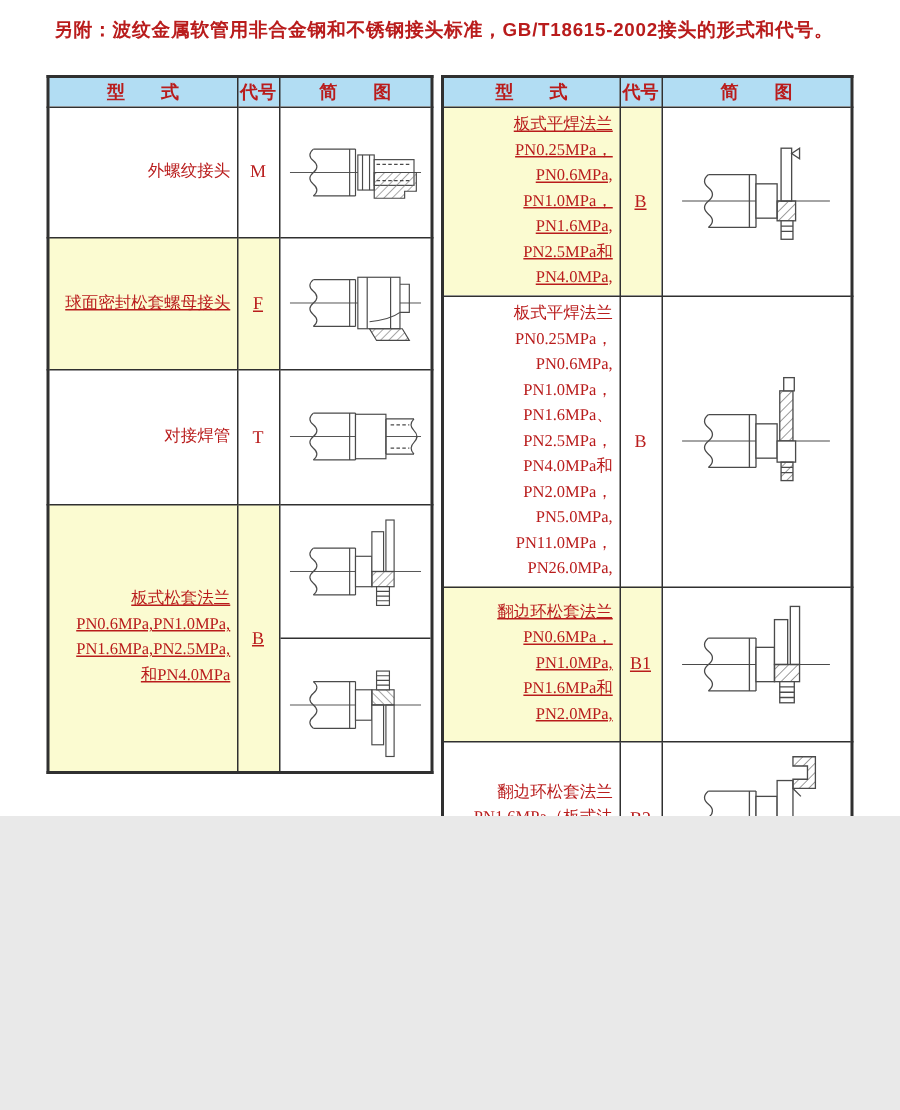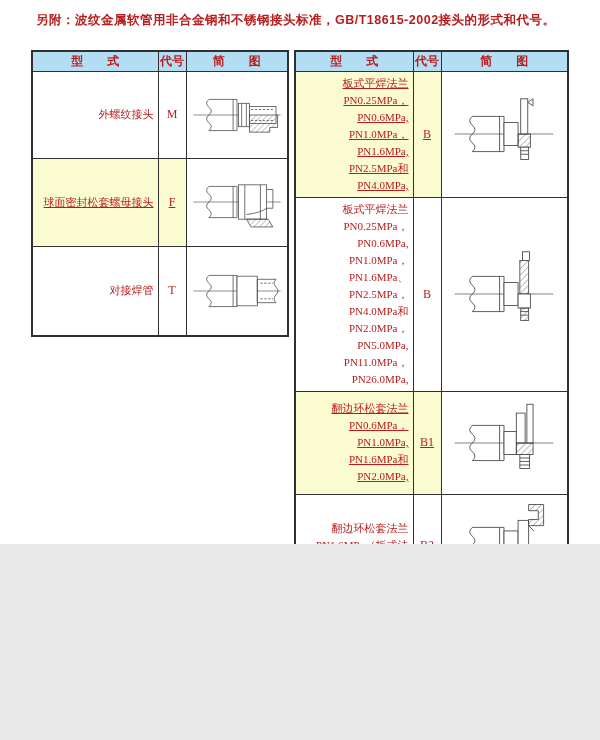--- a/index.html
+++ b/index.html
@@ -186,20 +186,41 @@
         <td class="type">
               <div class="type-text">对接焊管</div>
             </td>
         <td class="code">T</td>
         <td class="diag-cell">
               <svg class="diag" viewBox="0 0 120 100" stroke="#4a4a4a" stroke-width="1" fill="none">
                 <use href="#sym-t" xlink:href="#sym-t"></use>
               </svg>
             </td>
       </tr>
+      <tr style="height:178px" class="hl">
+        <td class="type">
+              <div class="type-text">板式松套法兰
+PN0.6MPa,PN1.0MPa,
+PN1.6MPa,PN2.5MPa,
+和PN4.0MPa</div>
+            </td>
+        <td class="code">B</td>
+        <td class="diag-cell">
+          <div class="diag-box">
+                <svg class="diag" viewBox="0 0 120 100" stroke="#4a4a4a" stroke-width="1" fill="none">
+                  <use href="#sym-bu" xlink:href="#sym-bu"></use>
+                </svg>
+              </div>
+          <div class="diag-box">
+                <svg class="diag" viewBox="0 0 120 100" stroke="#4a4a4a" stroke-width="1" fill="none">
+                  <use href="#sym-bd" xlink:href="#sym-bd"></use>
+                </svg>
+              </div>
+        </td>
+      </tr>
     </tbody>
       </table>
 
     <table class="half right">
       <colgroup>
           <col style="width:118px">
           <col style="width:28px">
           <col style="width:127px">
         </colgroup>
       <tbody>

